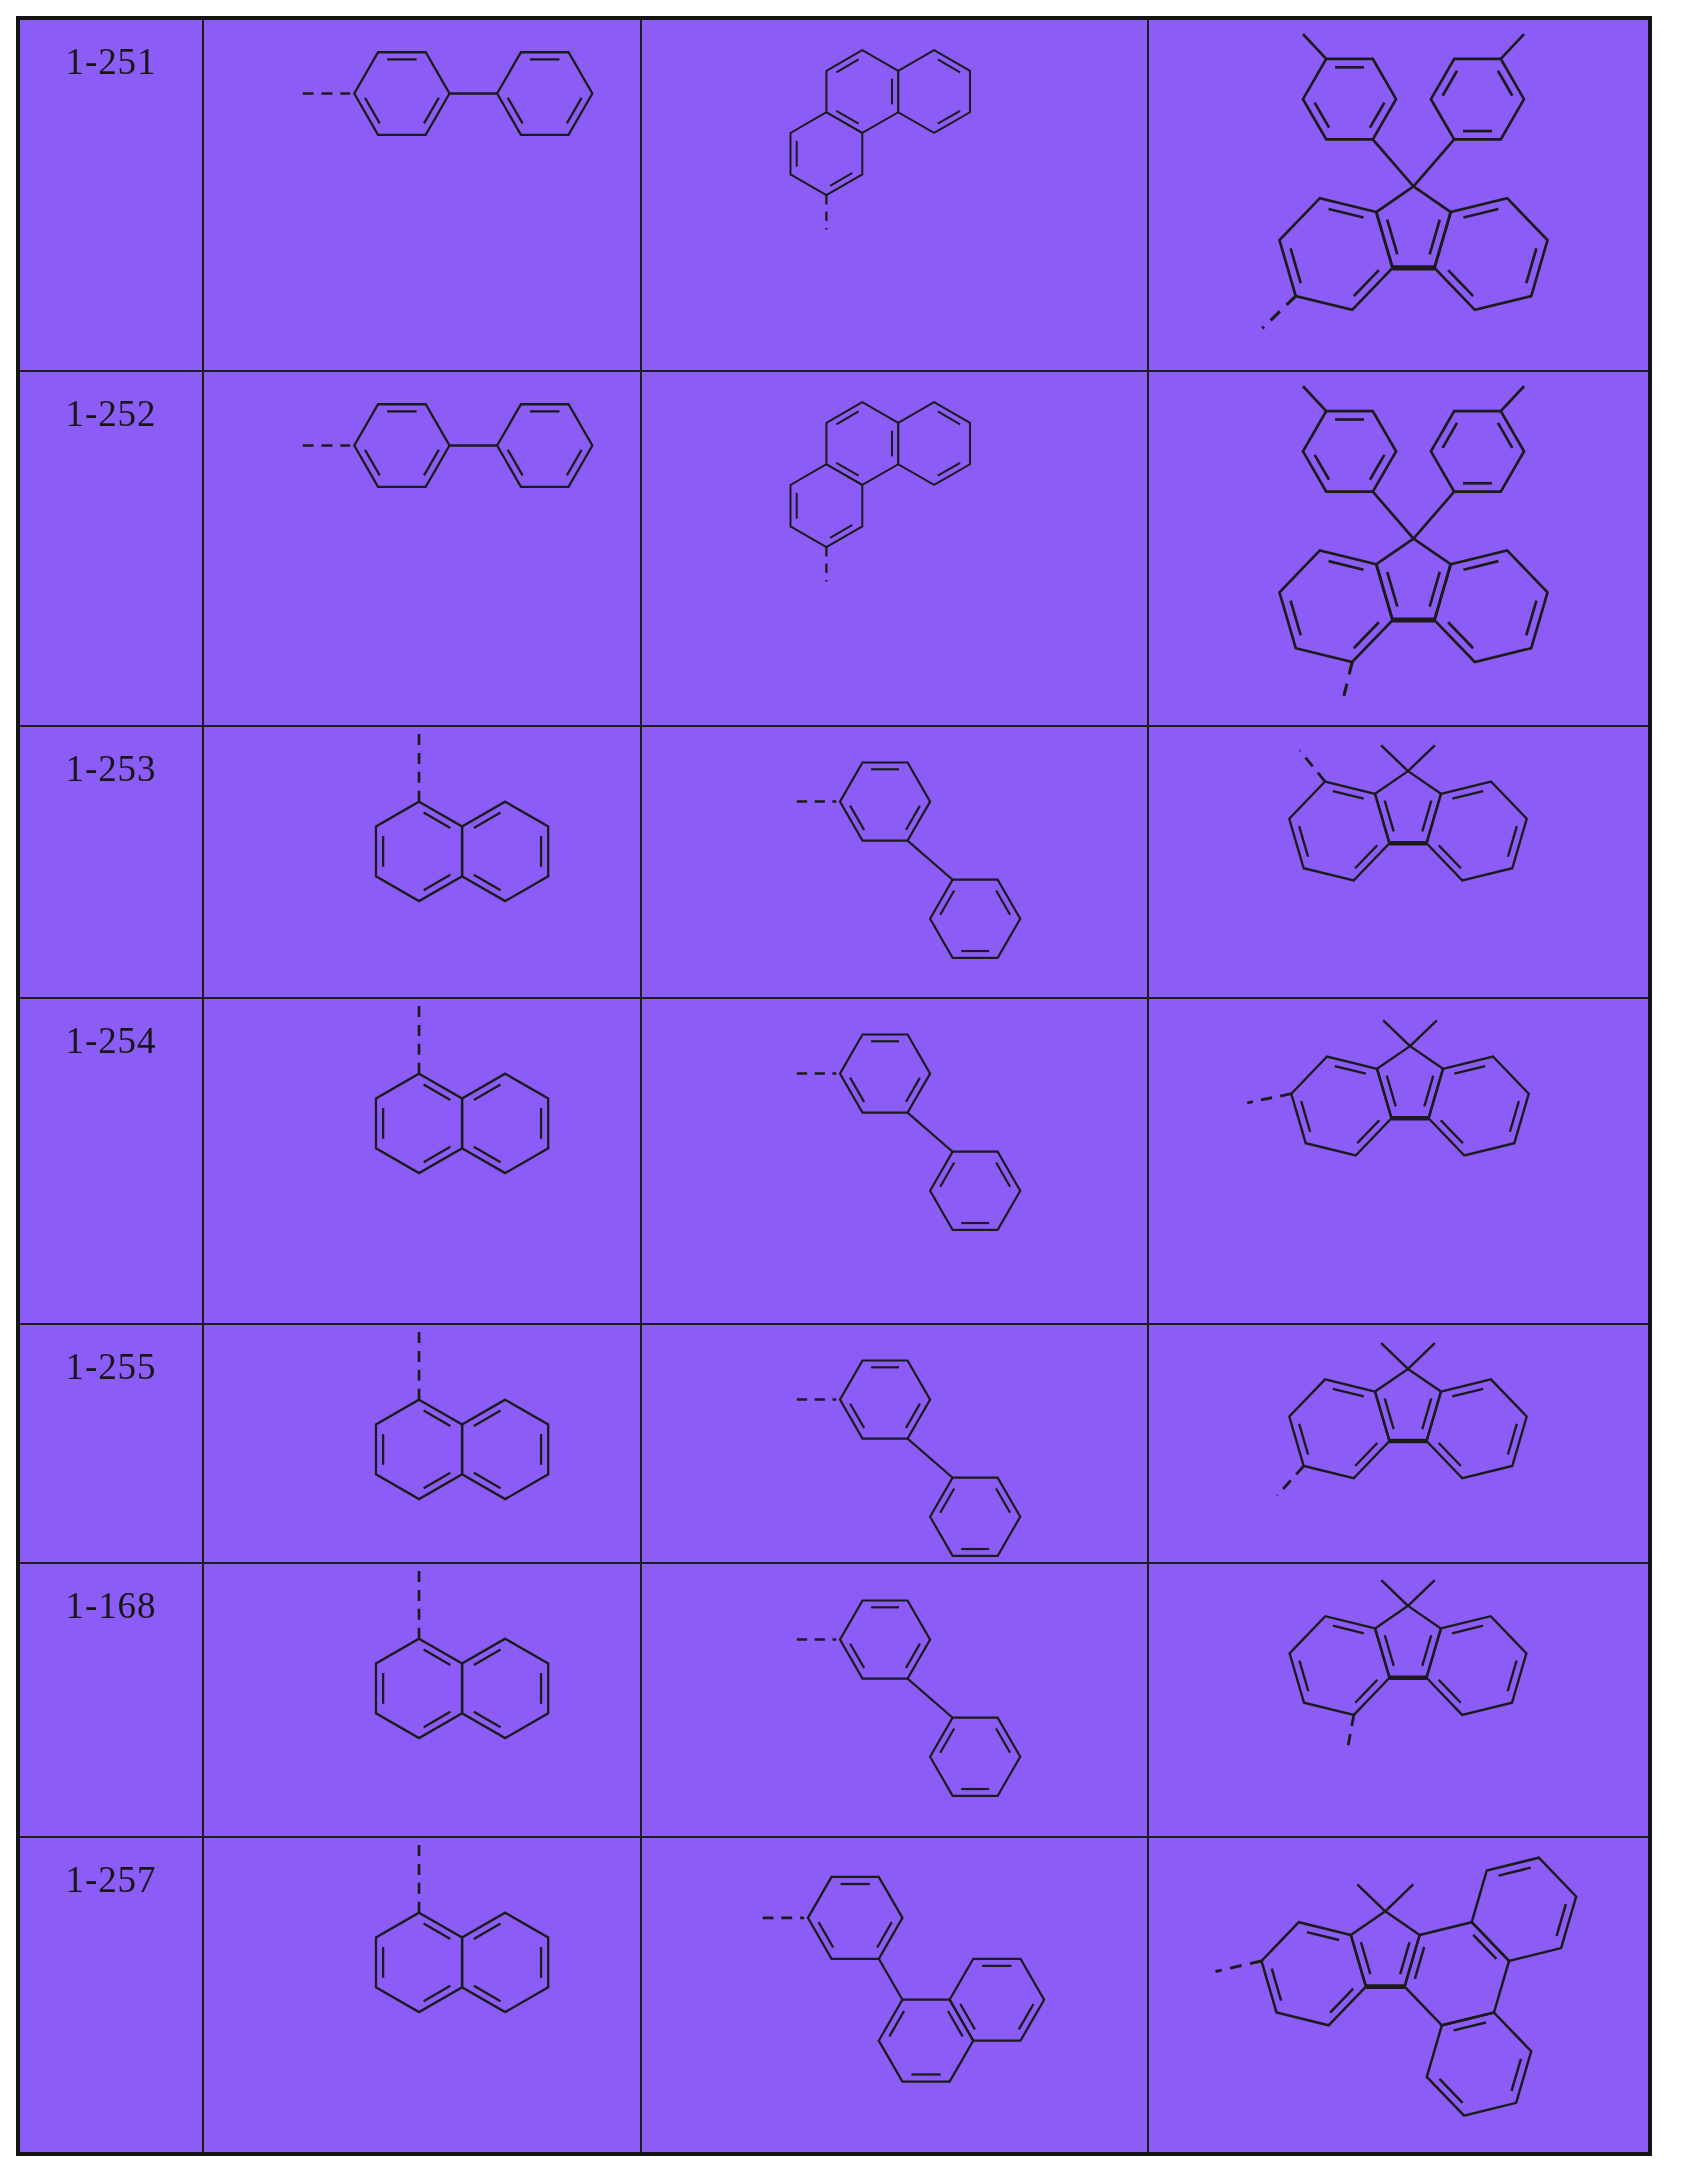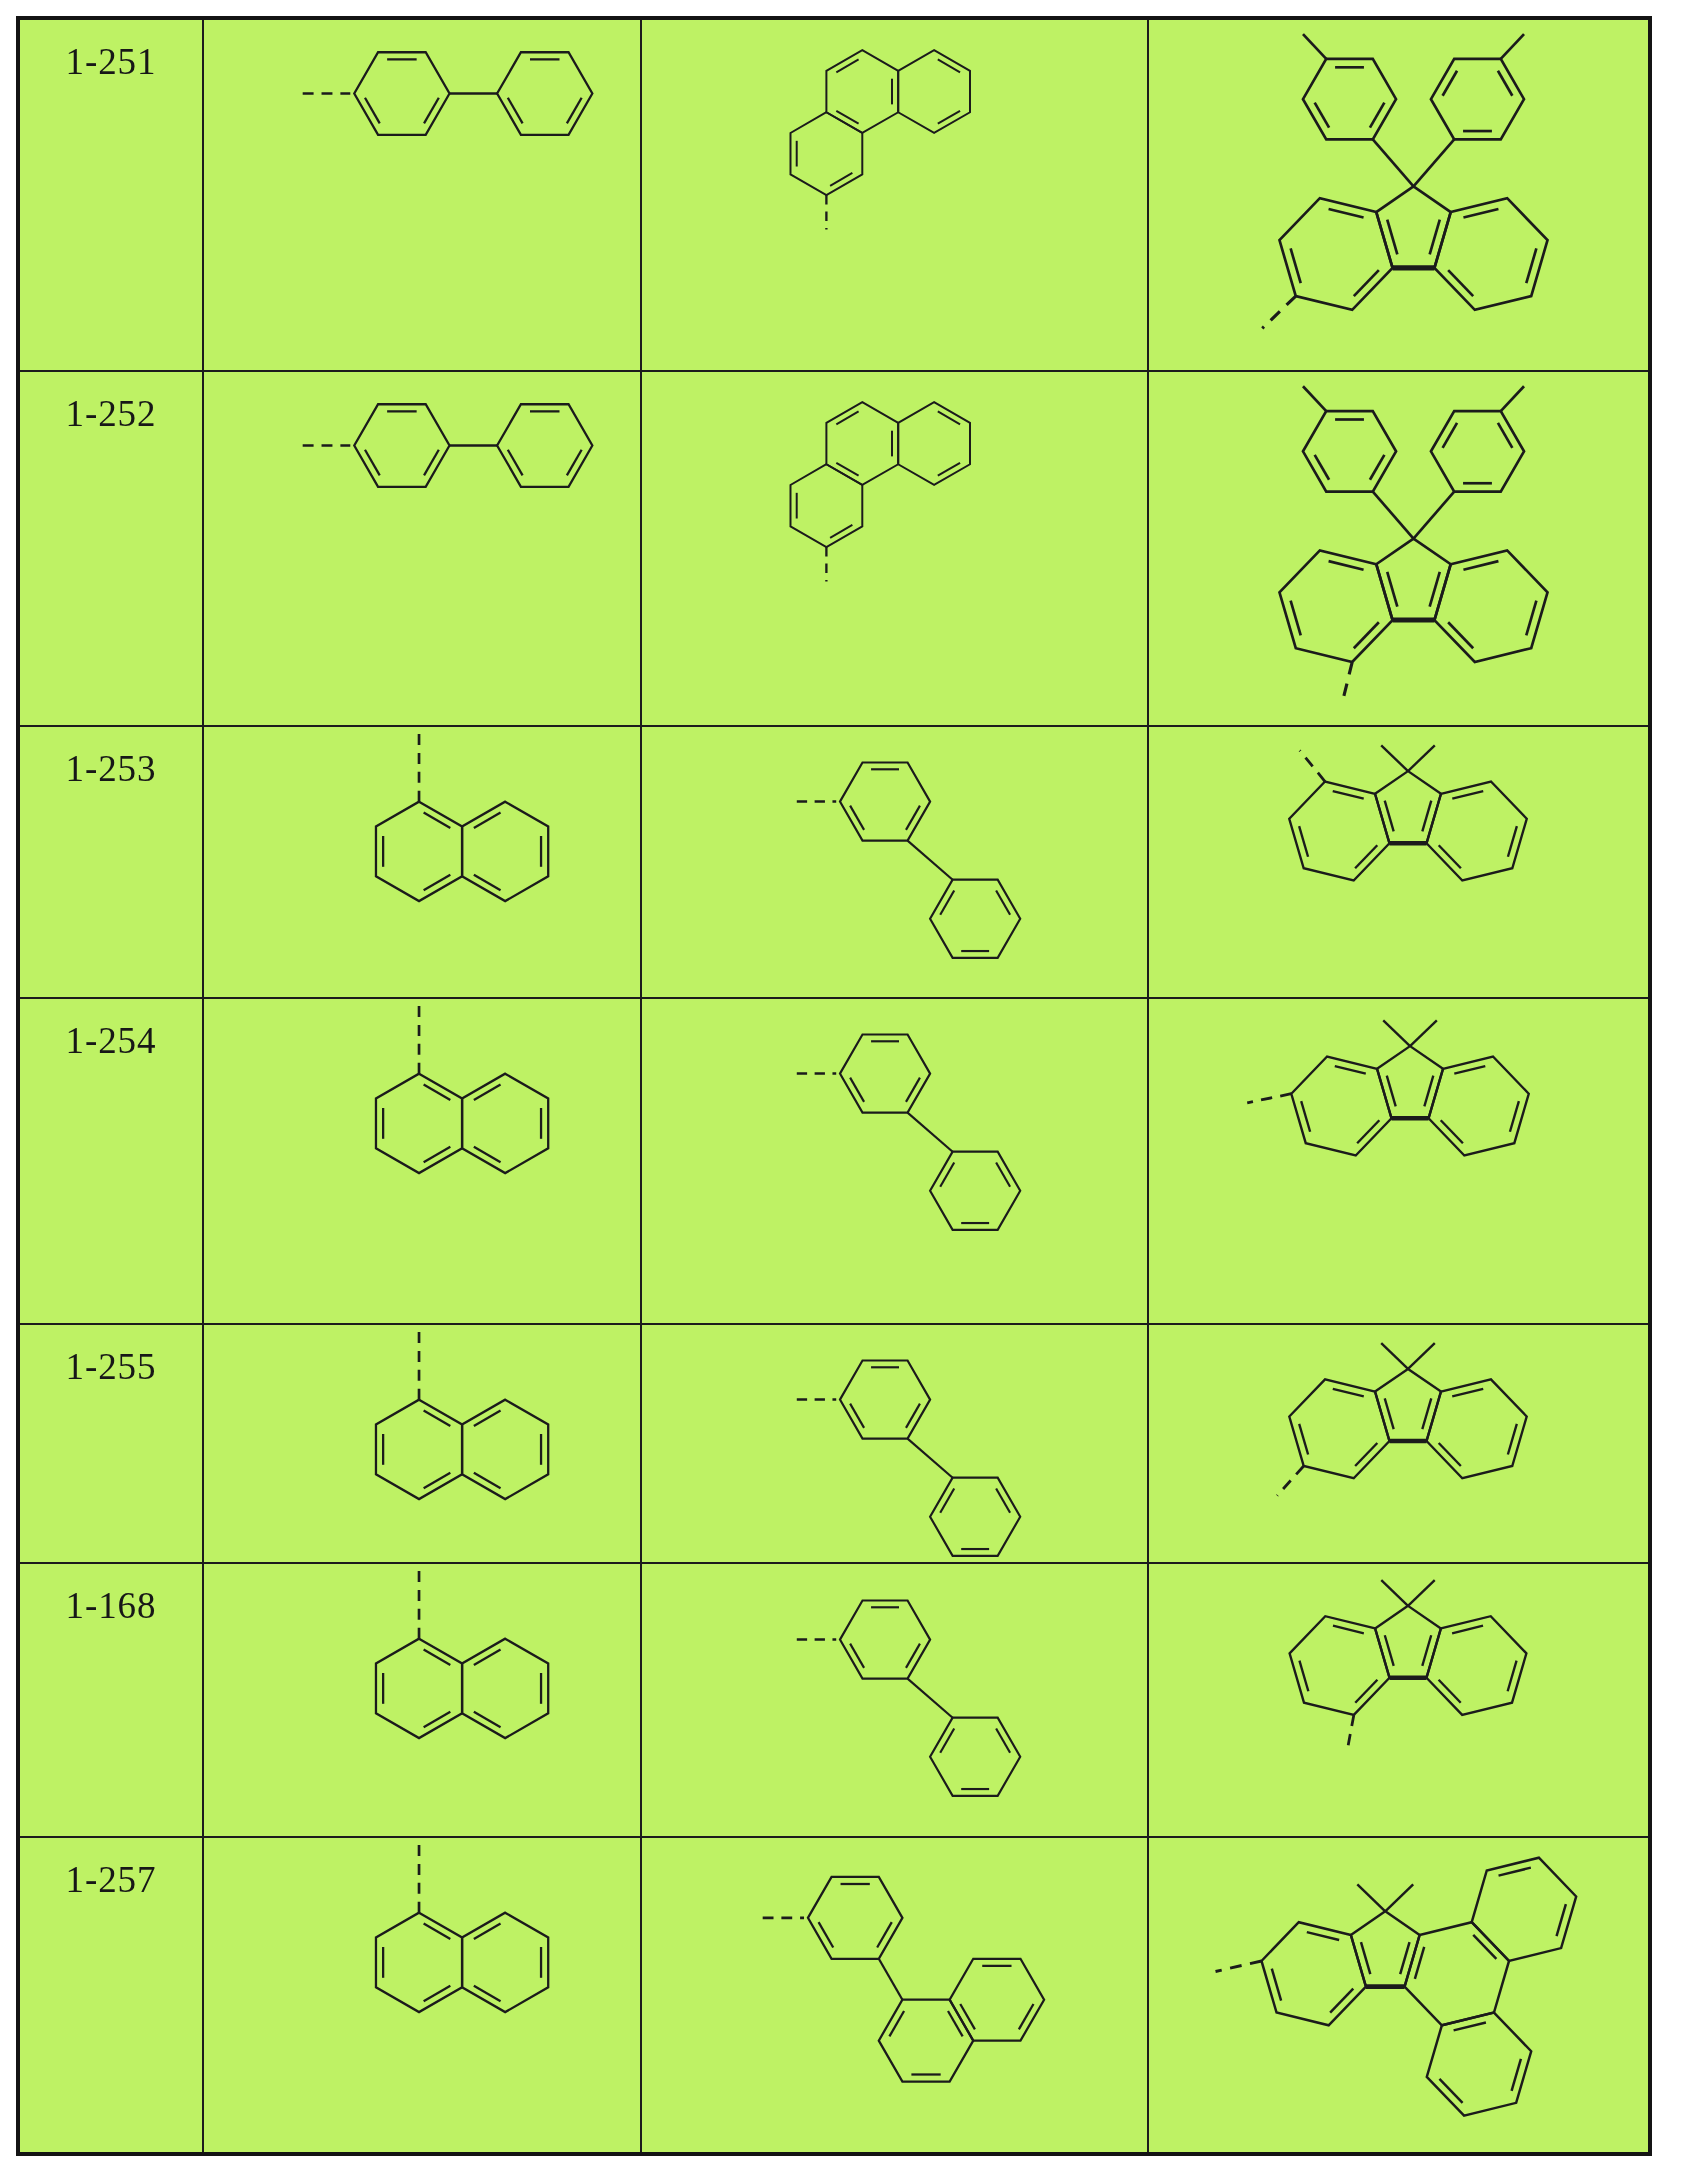--- a/index.html
+++ b/index.html
@@ -1,19 +1,19 @@
 <!DOCTYPE html>
 <html style="font-size:14.3px"><head>
 <meta charset="utf-8">
 <style>
   html,body{margin:0;padding:0;background:#ffffff;}
   body{width:1684px;height:2176px;position:relative;font-family:"Liberation Serif", serif;color:#111;}
   .page{position:absolute;inset:0;}
   table.cmp{border-collapse:collapse;position:absolute;left:16px;top:16px;border:4.5px solid #141414;table-layout:fixed;}
-  table.cmp td{border:2.2px solid #1c1c1c;vertical-align:top;padding:0;overflow:hidden;background:#bef264;}
+  table.cmp td{border:2.2px solid #1c1c1c;vertical-align:top;padding:0;overflow:hidden;background:#8b5cf6;}
   .lbl{padding-top:19.7px;text-align:center;font-size:37px;letter-spacing:0.9px;color:#171717;}
   
   svg .ring, svg line{stroke:#1b1b1b;stroke-width:2.3;fill:none;stroke-linecap:butt;stroke-linejoin:miter;}
   svg line.dash{stroke-dasharray:11 8;stroke-width:2.7;}
   svg line.bold{stroke-width:4.4;}
   svg.defsvg{position:absolute;width:0;height:0;overflow:hidden;}
   
   .s-bi   {margin:11.6px 0 0 86px;display:block;}
   .s-ph   {margin:10.7px 0 0 134px;display:block;}
   .s-dtf  {margin:7.2px 0 0 90px;display:block;}

